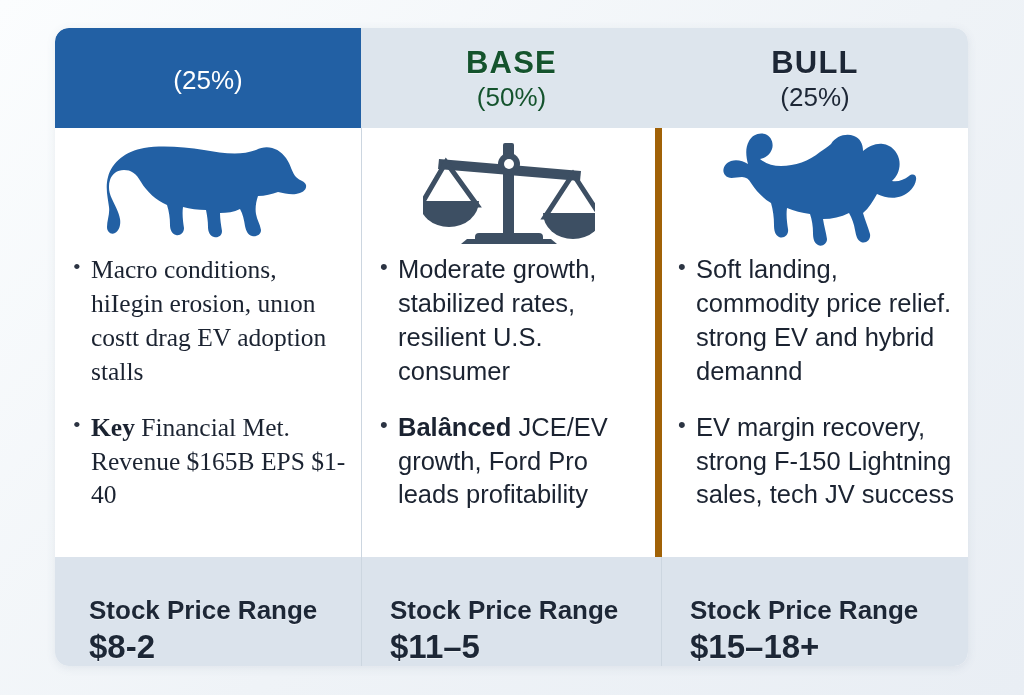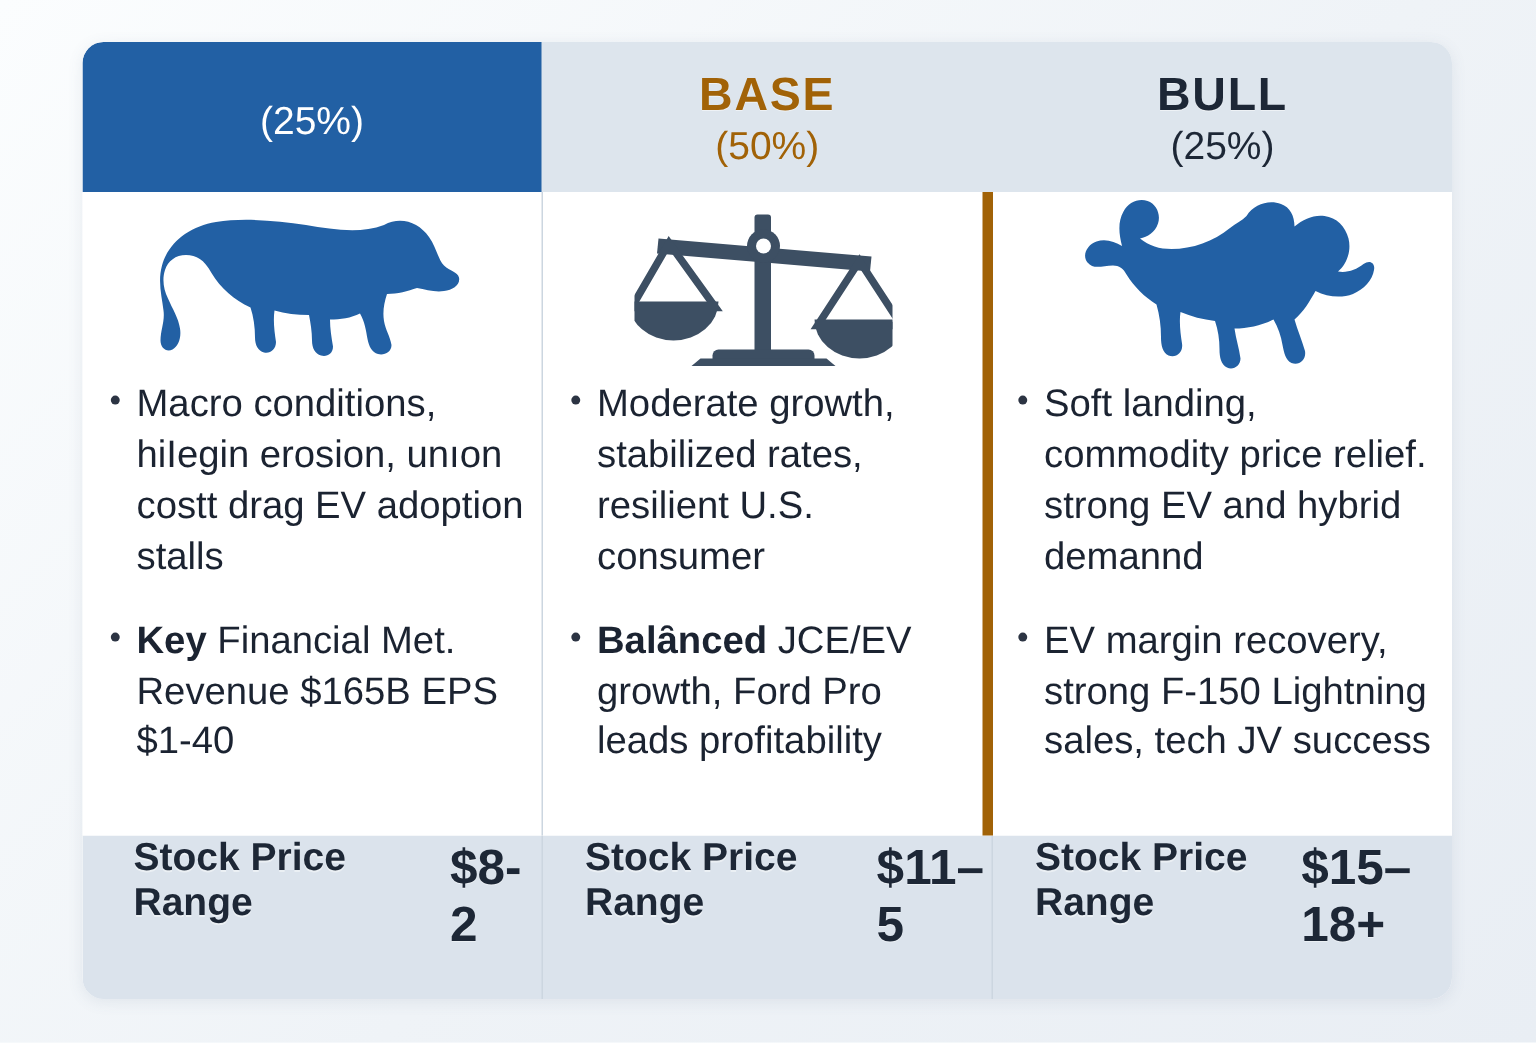--- a/index.html
+++ b/index.html
@@ -60,21 +60,21 @@
     padding-top: 4px;
   }
   .header-cell.bear {
     flex: 0 0 306px;
     background: #2260a4;
     border-top-left-radius: 14px;
     color: #ffffff;
   }
   .header-cell.base {
     flex: 0 0 301px;
-    color: #a16207;
+    color: #14532d;
   }
   .header-cell.bull {
     flex: 1 1 auto;
     color: #1d2736;
   }
   .header-title {
     font-size: 31px;
     font-weight: bold;
     letter-spacing: 1.2px;
     line-height: 1.05;
@@ -115,21 +115,21 @@
   .icon-wrap svg { display: block; }
 
   .bullets {
     padding: 0 14px 0 18px;
     margin: 0;
     list-style: none;
     color: #1b2331;
     font-size: 25.5px;
     line-height: 1.33;
   }
-  .body-col.bear .bullets { padding-left: 16px; padding-right: 8px; }
+  .body-col.bear .bullets { padding-left: 16px; padding-right: 8px; font-family: Liberation Serif, serif; }
   .body-col.base .bullets { padding-left: 16px; padding-right: 8px; }
   .body-col.bull .bullets { padding-left: 14px; padding-right: 14px; }
 
   .bullet {
     position: relative;
     padding-left: 20px;
     margin-bottom: 22px;
   }
   .bullet::before {
     content: "\2022";
@@ -144,22 +144,22 @@
   
   .footer-row {
     display: flex;
     flex: 0 0 109px;
     height: 109px;
     background: #dbe3ec;
   }
   .footer-cell {
     box-sizing: border-box;
     display: flex;
-    flex-direction: row;
-    justify-content: space-between;
+    flex-direction: column;
+    justify-content: flex-end;
     padding-left: 34px;
     color: #1d2736;
   }
   .footer-cell.bear { flex: 0 0 306px; }
   .footer-cell.base { flex: 0 0 301px; border-left: 1px solid #ccd6e0; border-right: 1px solid #ccd6e0; padding-left: 28px; }
   .footer-cell.bull { flex: 1 1 auto; padding-left: 28px; }
   .footer-label {
     font-size: 26px;
     font-weight: bold;
     line-height: 1.15;

